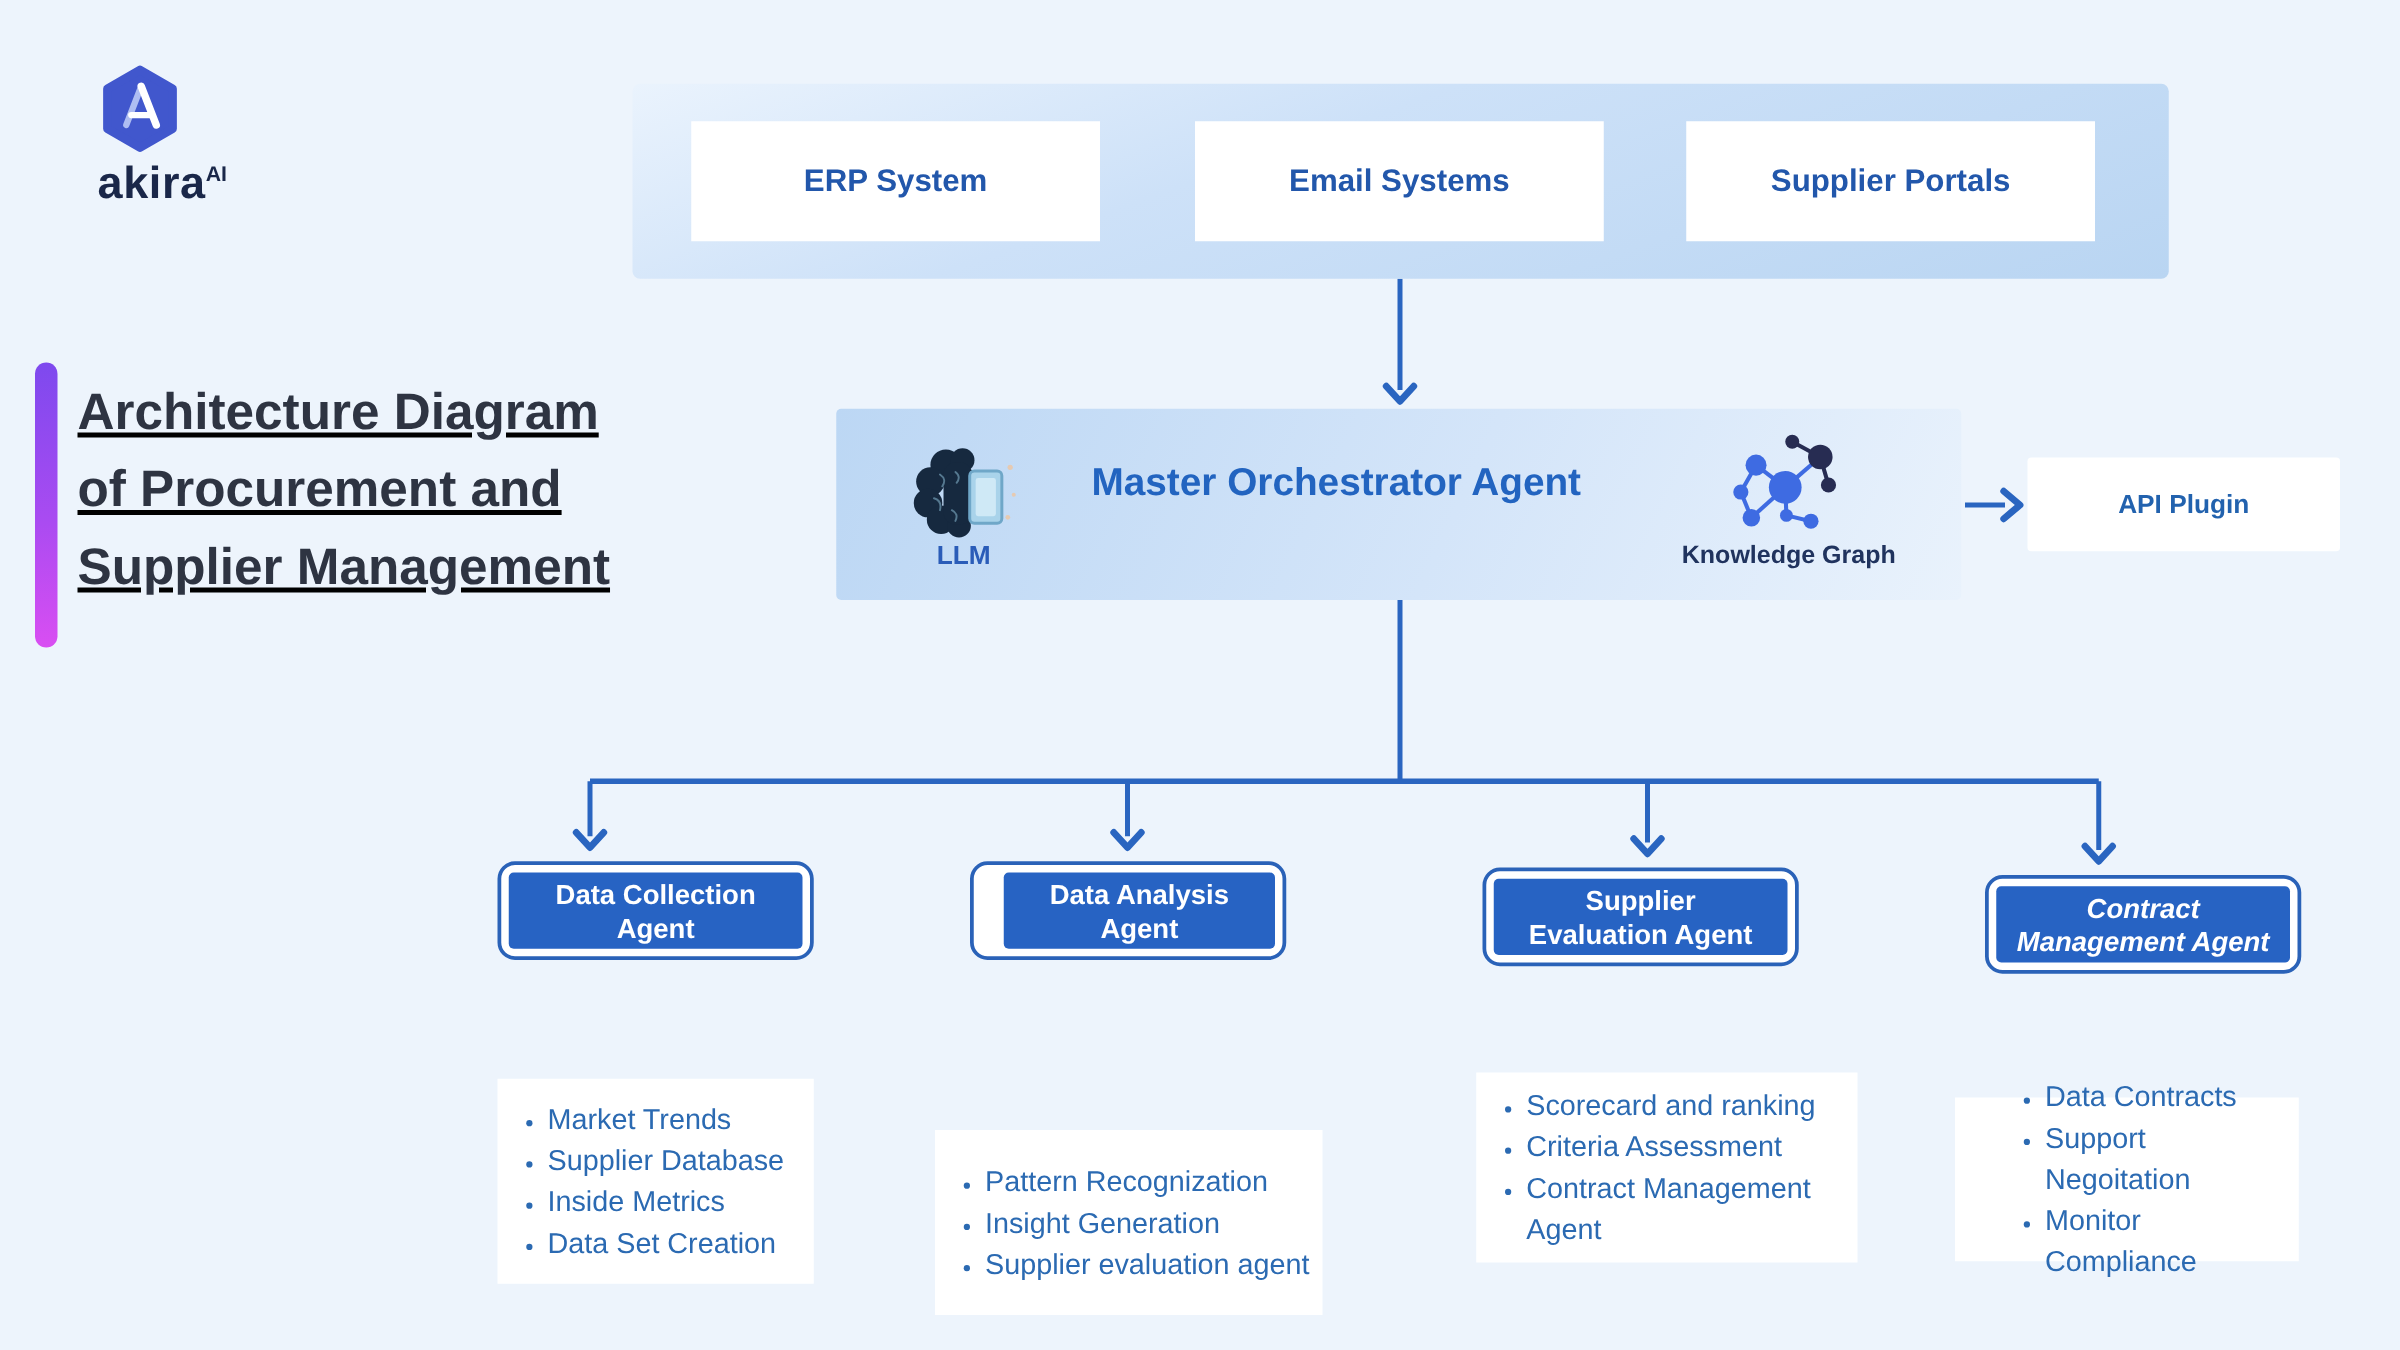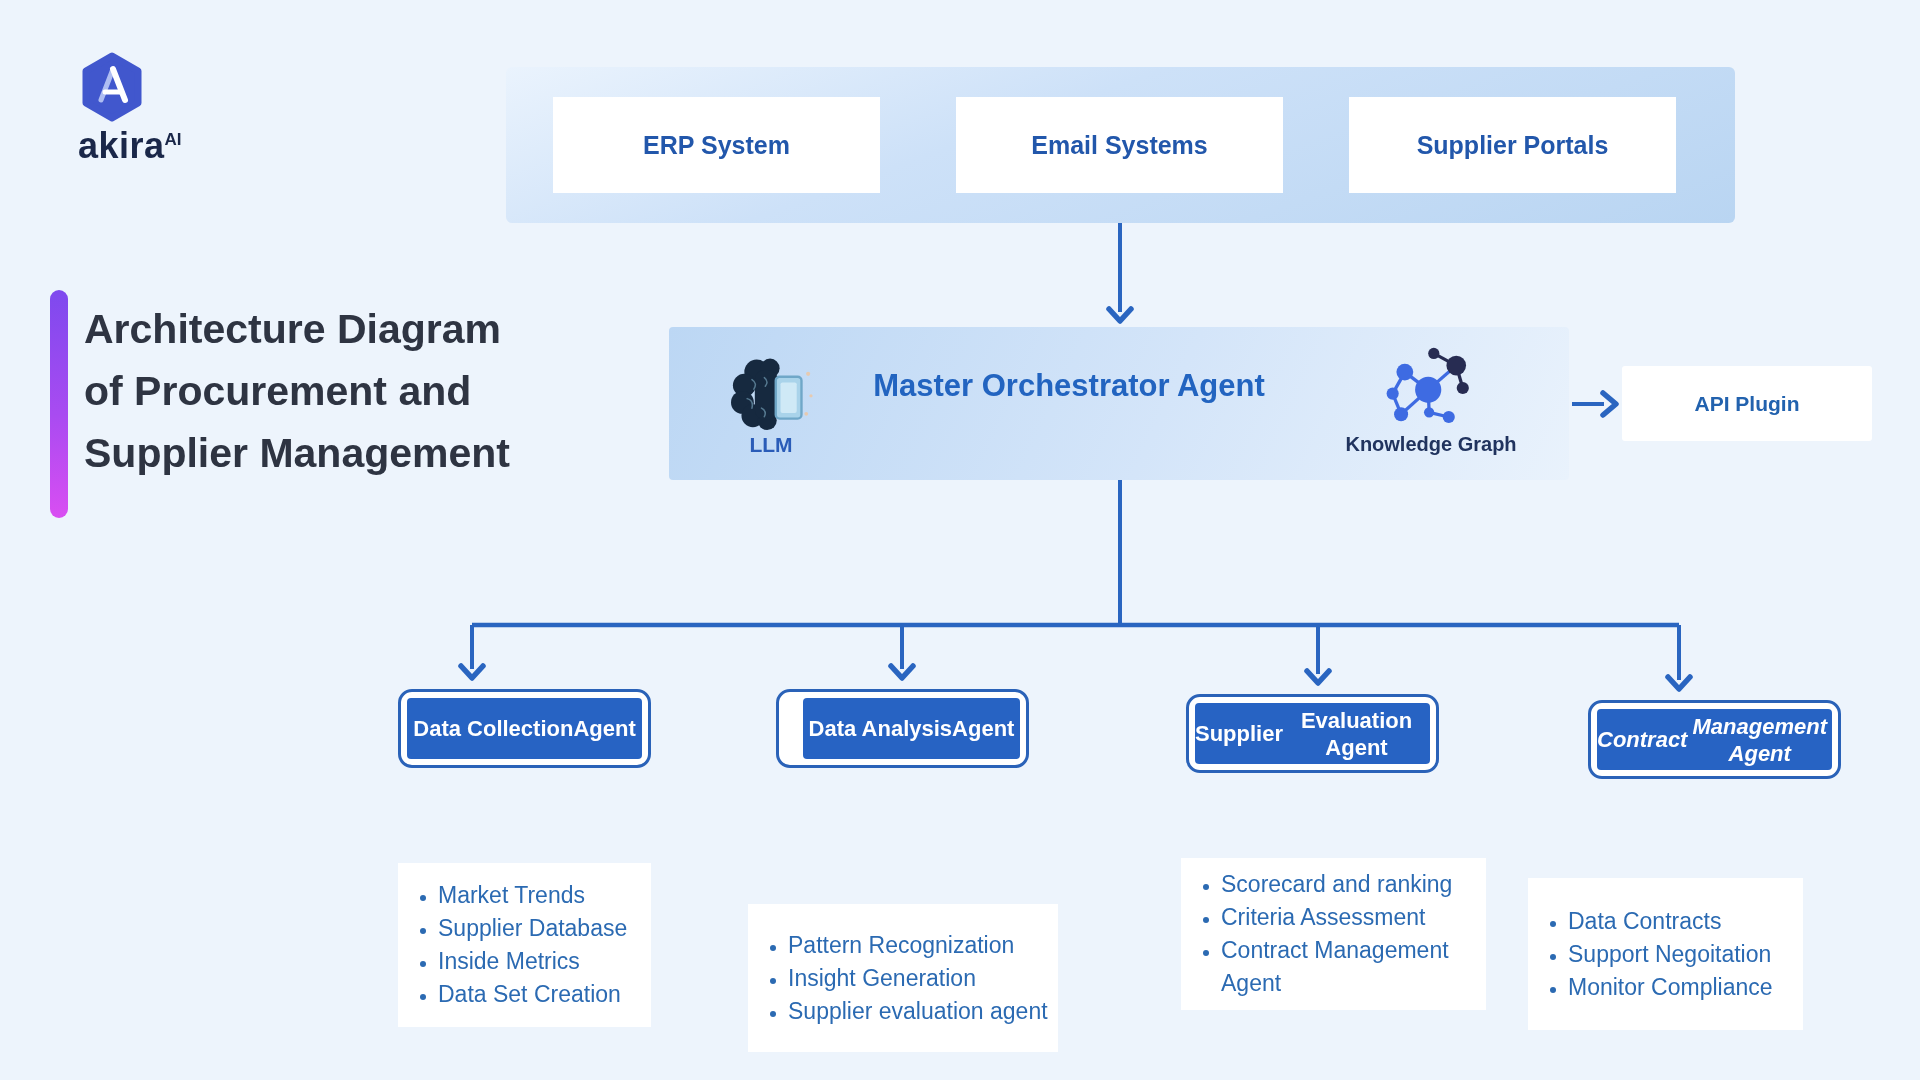--- a/index.html
+++ b/index.html
@@ -16,21 +16,21 @@
   .cline{stroke:#2a65c0;fill:none;}
   .chev{stroke:#2a65c0;fill:none;stroke-width:5.5;stroke-linecap:round;stroke-linejoin:round;}
 
   
   .logo{position:absolute;left:78px;top:52px;z-index:2;width:120px;text-align:left;}
   .logo .hex{display:block;margin-left:2px;}
   .wordmark{color:#1a2749;font-weight:800;font-size:36px;letter-spacing:.5px;line-height:1;margin-top:6px;}
   .wordmark sup{font-size:17px;font-weight:800;letter-spacing:0;}
 
   
-  .titleblock{position:absolute;left:50px;top:290px;z-index:2;display:flex;}
+  .titleblock{position:absolute;left:28px;top:290px;z-index:2;display:flex;text-decoration:underline;}
   .titlebar{width:18px;height:228px;border-radius:10px;
     background:linear-gradient(180deg,#7e49ee 0%,#a94bf1 55%,#d94ef2 100%);}
   .titletext{margin-left:16px;margin-top:8px;font-size:41px;font-weight:700;color:#2e3442;line-height:62px;}
 
   
   .band{position:absolute;left:506px;top:67px;width:1229px;height:156px;border-radius:6px;z-index:2;
     background:linear-gradient(160deg,#eaf3fd 0%,#cde1f8 40%,#b9d5f2 100%);
     display:flex;align-items:center;}
   .srcbox{position:absolute;top:30px;width:327px;height:96px;background:#ffffff;
     display:flex;align-items:center;justify-content:center;
@@ -54,37 +54,37 @@
 
   
   .api{position:absolute;left:1622px;top:366px;width:250px;height:75px;background:#ffffff;z-index:2;
     display:flex;align-items:center;justify-content:center;
     font-size:21px;font-weight:700;color:#2262ae;border-radius:3px;}
 
   
   .agent{position:absolute;width:253px;height:79px;z-index:2;box-sizing:border-box;
     background:#ffffff;border:3px solid #2a62b8;border-radius:14px;padding:6px;}
   .agent-inner{width:100%;height:100%;background:#2763c3;border-radius:4px;
-    display:flex;align-items:center;justify-content:center;
+    display:flex;flex-direction:column;align-items:center;justify-content:center;
     color:#ffffff;font-weight:700;font-size:22px;line-height:27px;text-align:center;}
   .agent.a0{left:398px;top:689px;}
   .agent.a1{left:776px;top:689px;padding-left:24px;}
   .agent.a2{left:1186px;top:694px;}
   .agent.a3{left:1588px;top:700px;font-style:italic;}
 
   
   .card{position:absolute;background:#ffffff;z-index:2;box-sizing:border-box;
     display:flex;align-items:center;}
   .card ul{margin:0;padding:0 10px 0 40px;}
   .card li{font-size:23px;color:#2b6ab2;line-height:33px;}
   .card li::marker{color:#2b6ab2;font-size:19px;}
   .card.c0{left:398px;top:863px;width:253px;height:164px;}
   .card.c1{left:748px;top:904px;width:310px;height:148px;}
   .card.c2{left:1181px;top:858px;width:305px;height:152px;}
-  .card.c3{left:1528px;top:878px;width:275px;height:152px;}
+  .card.c3{left:1564px;top:878px;width:275px;height:131px;padding-left:32px;}
 </style>
 </head>
 <body>
 
 <div class="canvas">
 
   <svg class="connectors" width="1920" height="1080" viewBox="0 0 1920 1080">
 
     <line class="cline" x1="1120" y1="223" x2="1120" y2="312" stroke-width="4"></line>
     <path class="chev" d="M1109 309 L1120 321 L1131 309"></path>

